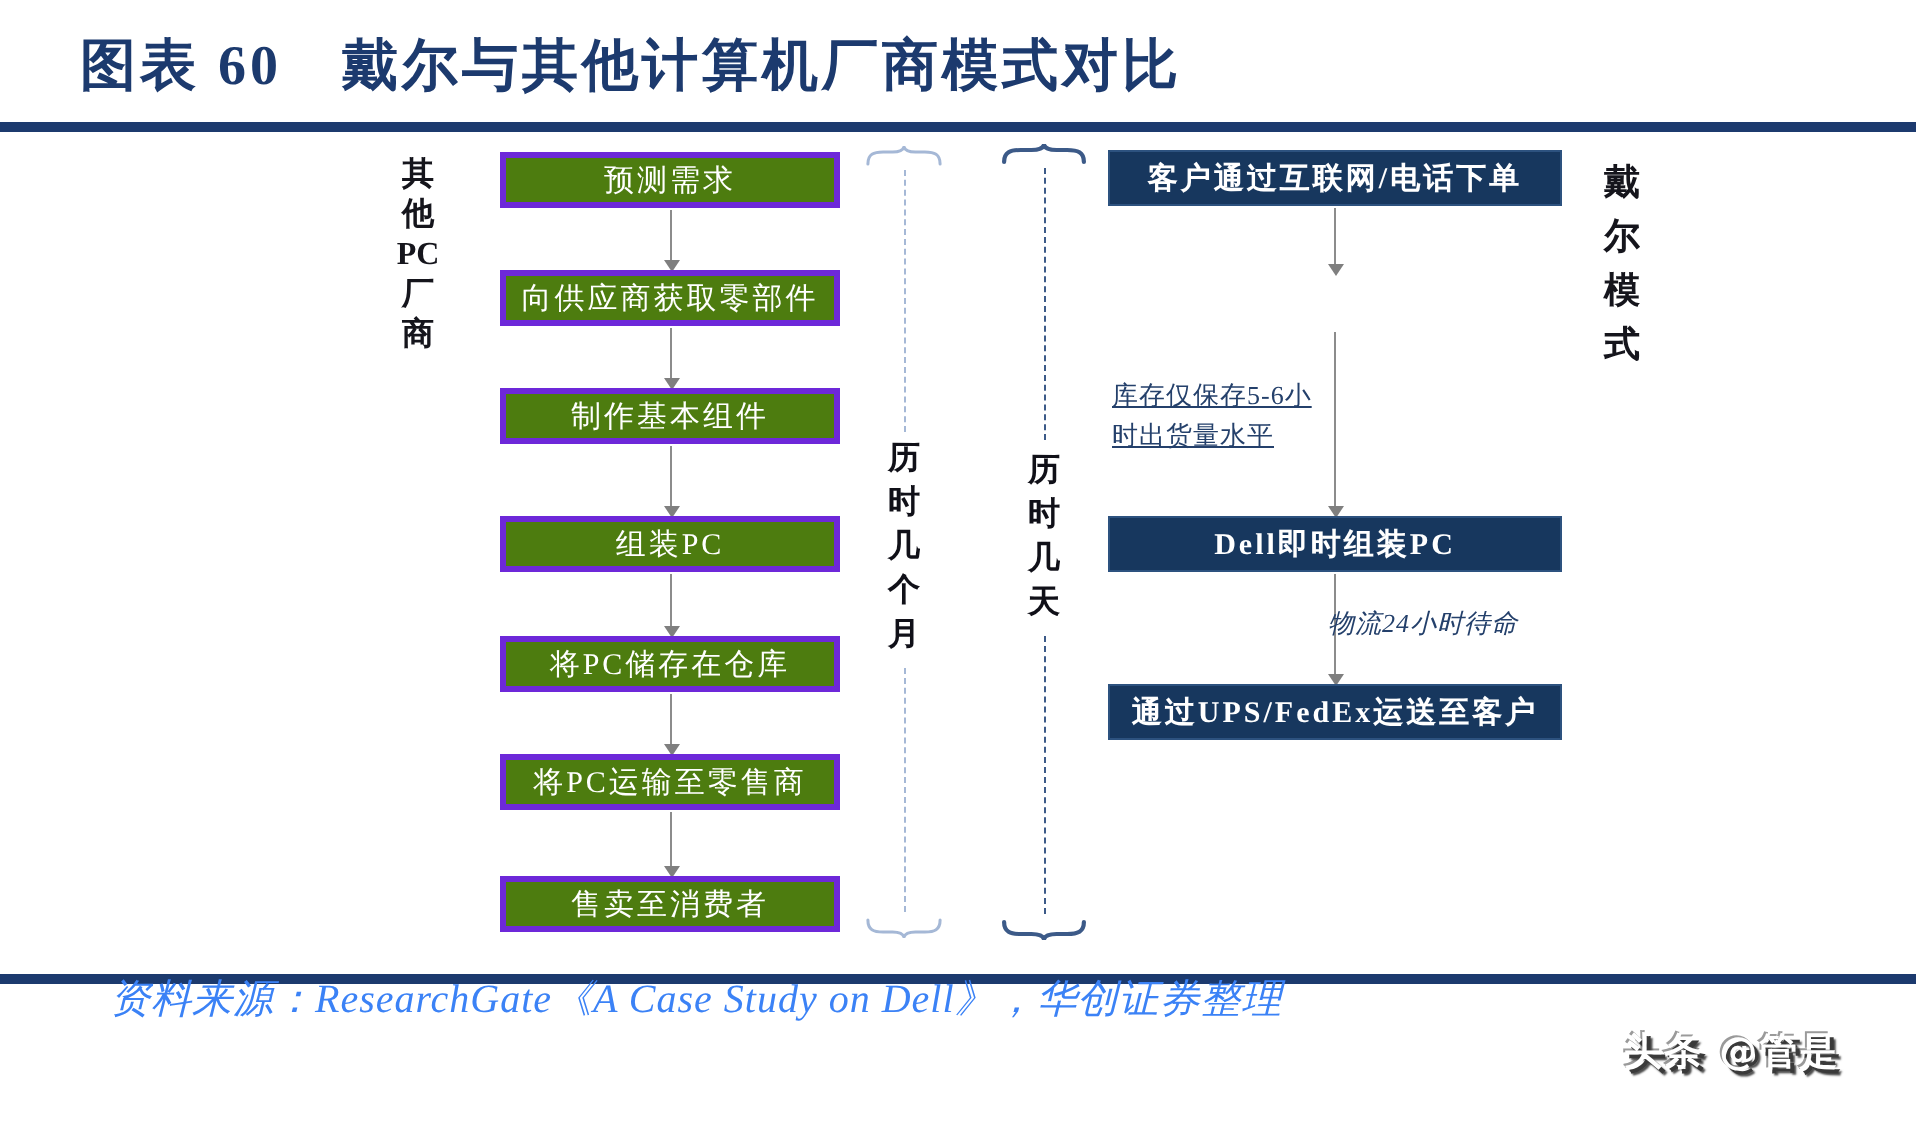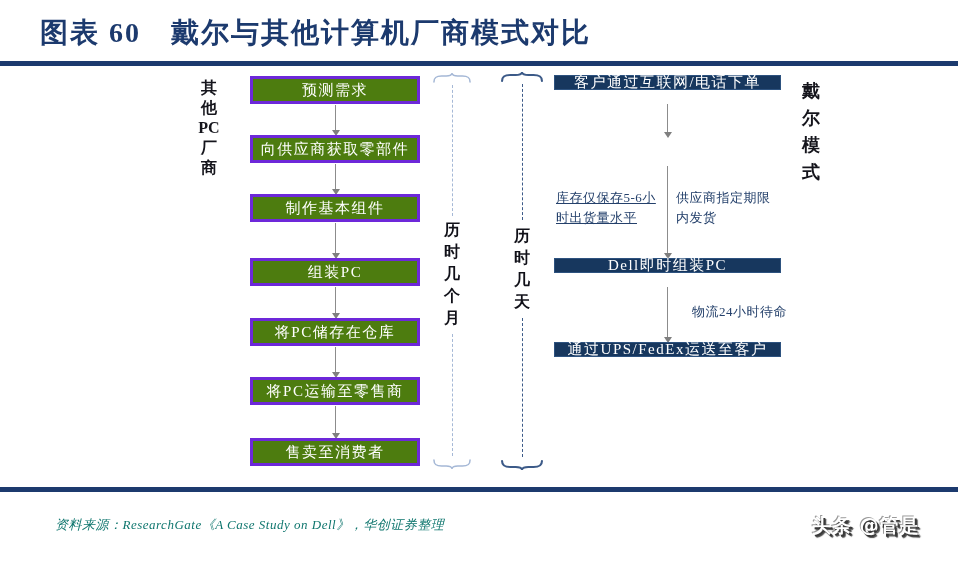--- a/index.html
+++ b/index.html
@@ -15,21 +15,21 @@
   .rule.top{top:61px;height:5px;}
   .rule.bottom{top:487px;height:5px;}
 
   
   .box{
     position:absolute;display:flex;align-items:center;justify-content:center;
     color:#ffffff;font-size:15px;letter-spacing:1.5px;text-align:center;
     box-sizing:border-box;
   }
   .lbox{left:250px;width:170px;height:28px;background:#4d7c0f;border:3px solid #6d28d9;}
-  .rbox{left:554px;width:227px;height:15px;background:#17375e;border:1px solid #2d527f;font-weight:400;}
+  .rbox{left:554px;width:227px;height:28px;background:#17375e;border:1px solid #2d527f;font-weight:700;}
   .lb1{top:76px}.lb2{top:135px}.lb3{top:194px}.lb4{top:258px}
   .lb5{top:318px}.lb6{top:377px}.lb7{top:438px}
   .rb1{top:75px}.rb2{top:137px}.rb3{top:258px}.rb4{top:342px}
 
   
   .arrow{position:absolute;width:0;border-left:1px solid #8c8c8c;}
   .arrow::after{
     content:'';position:absolute;top:100%;left:-4px;
     border:4px solid transparent;border-top:6px solid #7f7f7f;border-bottom:none;
   }
@@ -58,26 +58,26 @@
   .ddl2{left:522px;top:318px;height:139px;}
   .brace{position:absolute;}
   .brace path{fill:none;stroke-linecap:round;}
   .br-light path{stroke:#a5b8d6;stroke-width:1.6;}
   .br-dark path{stroke:#3c5a88;stroke-width:2;}
 
   
   .ann{position:absolute;font-size:13px;line-height:20px;color:#24406b;letter-spacing:0.5px;}
   .ann1{left:556px;top:188px;width:106px;text-decoration:underline;}
   .ann2{left:676px;top:188px;width:98px;}
-  .ann3{left:692px;top:302px;white-space:nowrap;}
+  .ann3{left:664px;top:302px;white-space:nowrap;font-style:italic;}
 
   
   .source{
-    position:absolute;left:55px;top:516px;font-size:13px;font-style:italic;
-    color:#0f766e;letter-spacing:0.5px;font-family:"Liberation Serif","DejaVu Serif",serif;
+    position:absolute;left:55px;top:486px;font-size:20px;font-style:italic;
+    color:#3b82f6;letter-spacing:0.5px;font-family:"Liberation Serif","DejaVu Serif",serif;
   }
   .watermark{
     position:absolute;left:812px;top:513px;font-size:19px;font-weight:bold;
     font-family:"DejaVu Sans","Liberation Sans",sans-serif;
     color:#ffffff;letter-spacing:1px;
     text-shadow:2px 2px 0 #3a3a3a,3px 3px 1px #4a4a4a,-1px -1px 0 #9a9a9a;
   }
 </style>
 </head>
 <body>
@@ -137,21 +137,20 @@
     </div>
   <div class="dash dk ddl2"></div>
   <svg class="brace br-dark" style="left:501px;top:460px;" width="42" height="10" viewBox="0 0 40 10" preserveAspectRatio="none">
     <path d="M1 1 C1 6, 4 7, 9 7 L14 7 C18 7, 19.5 8, 20 9.5 C20.5 8, 22 7, 26 7 L31 7 C36 7, 39 6, 39 1"></path>
   </svg>
 
   <div class="box rbox rb1">客户通过互联网/电话下单</div>
   <div class="arrow ra ra1"></div>
   <div class="arrow ra ra2"></div>
   <div class="ann ann1">库存仅保存5-6小时出货量水平</div>
-  <div class="ann ann2">供应商指定期限内发货</div>
   <div class="box rbox rb3">Dell即时组装PC</div>
   <div class="arrow ra ra3"></div>
   <div class="ann ann3">物流24小时待命</div>
   <div class="box rbox rb4">通过UPS/FedEx运送至客户</div>
 
   <div class="vtext dell-label">
       <div>戴</div>
       <div>尔</div>
       <div>模</div>
       <div>式</div>

